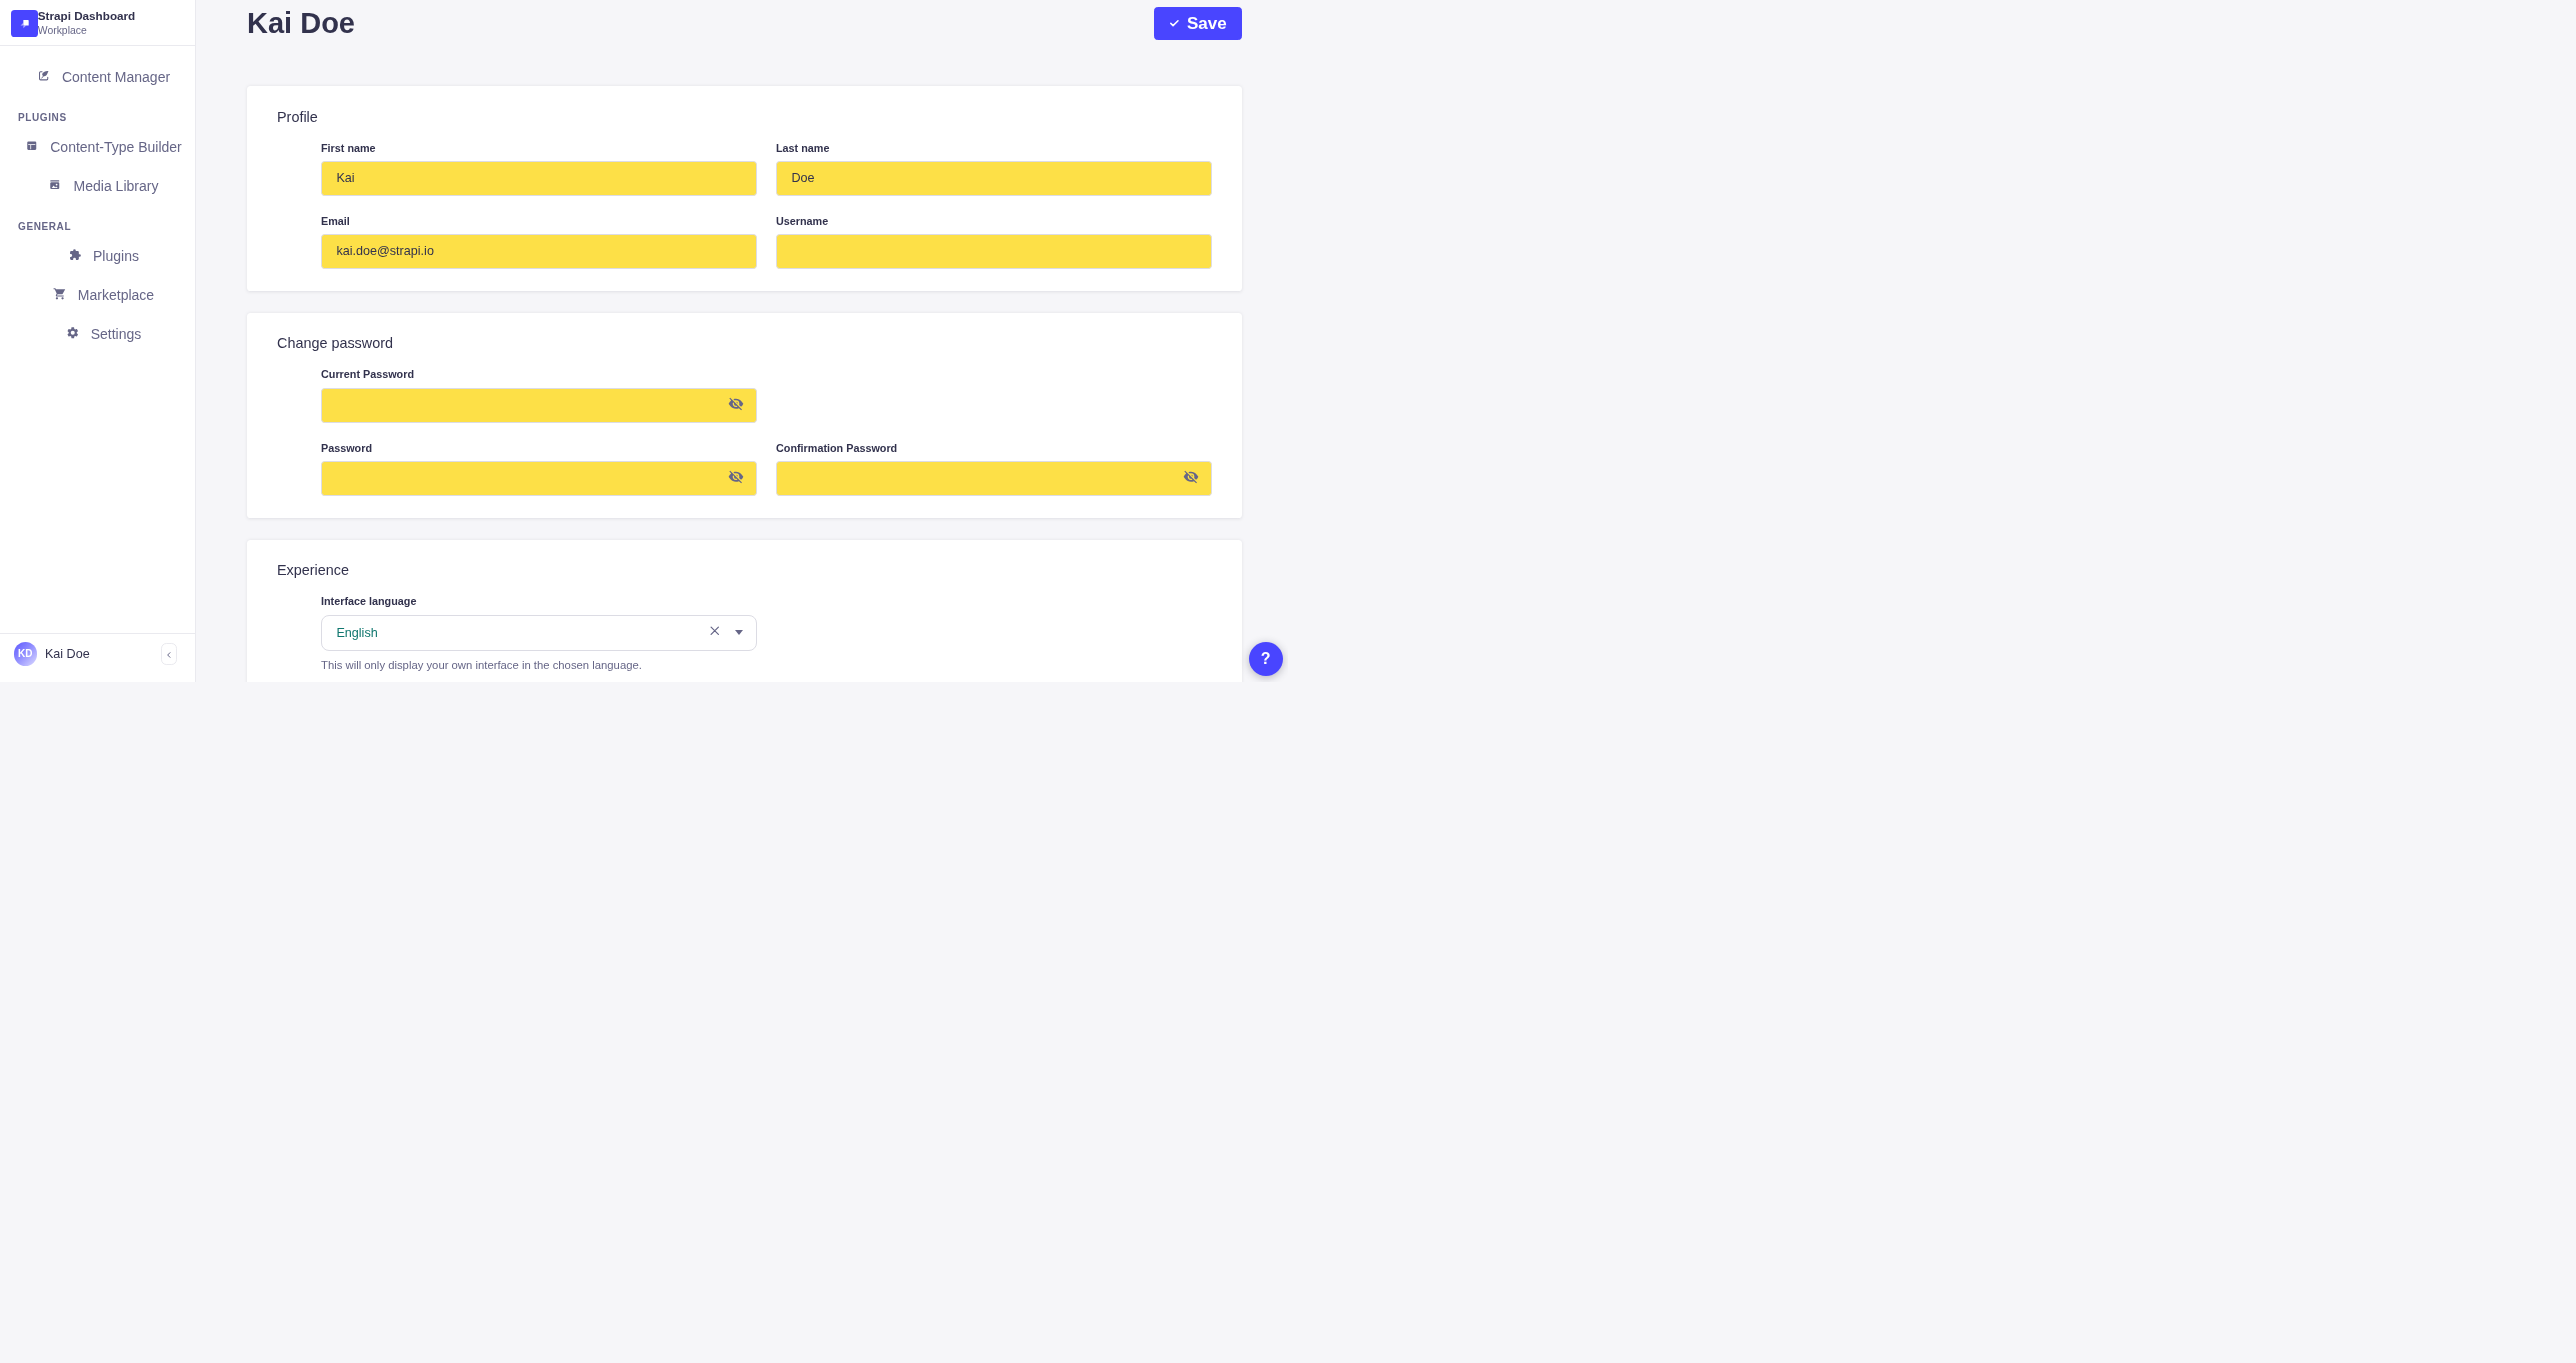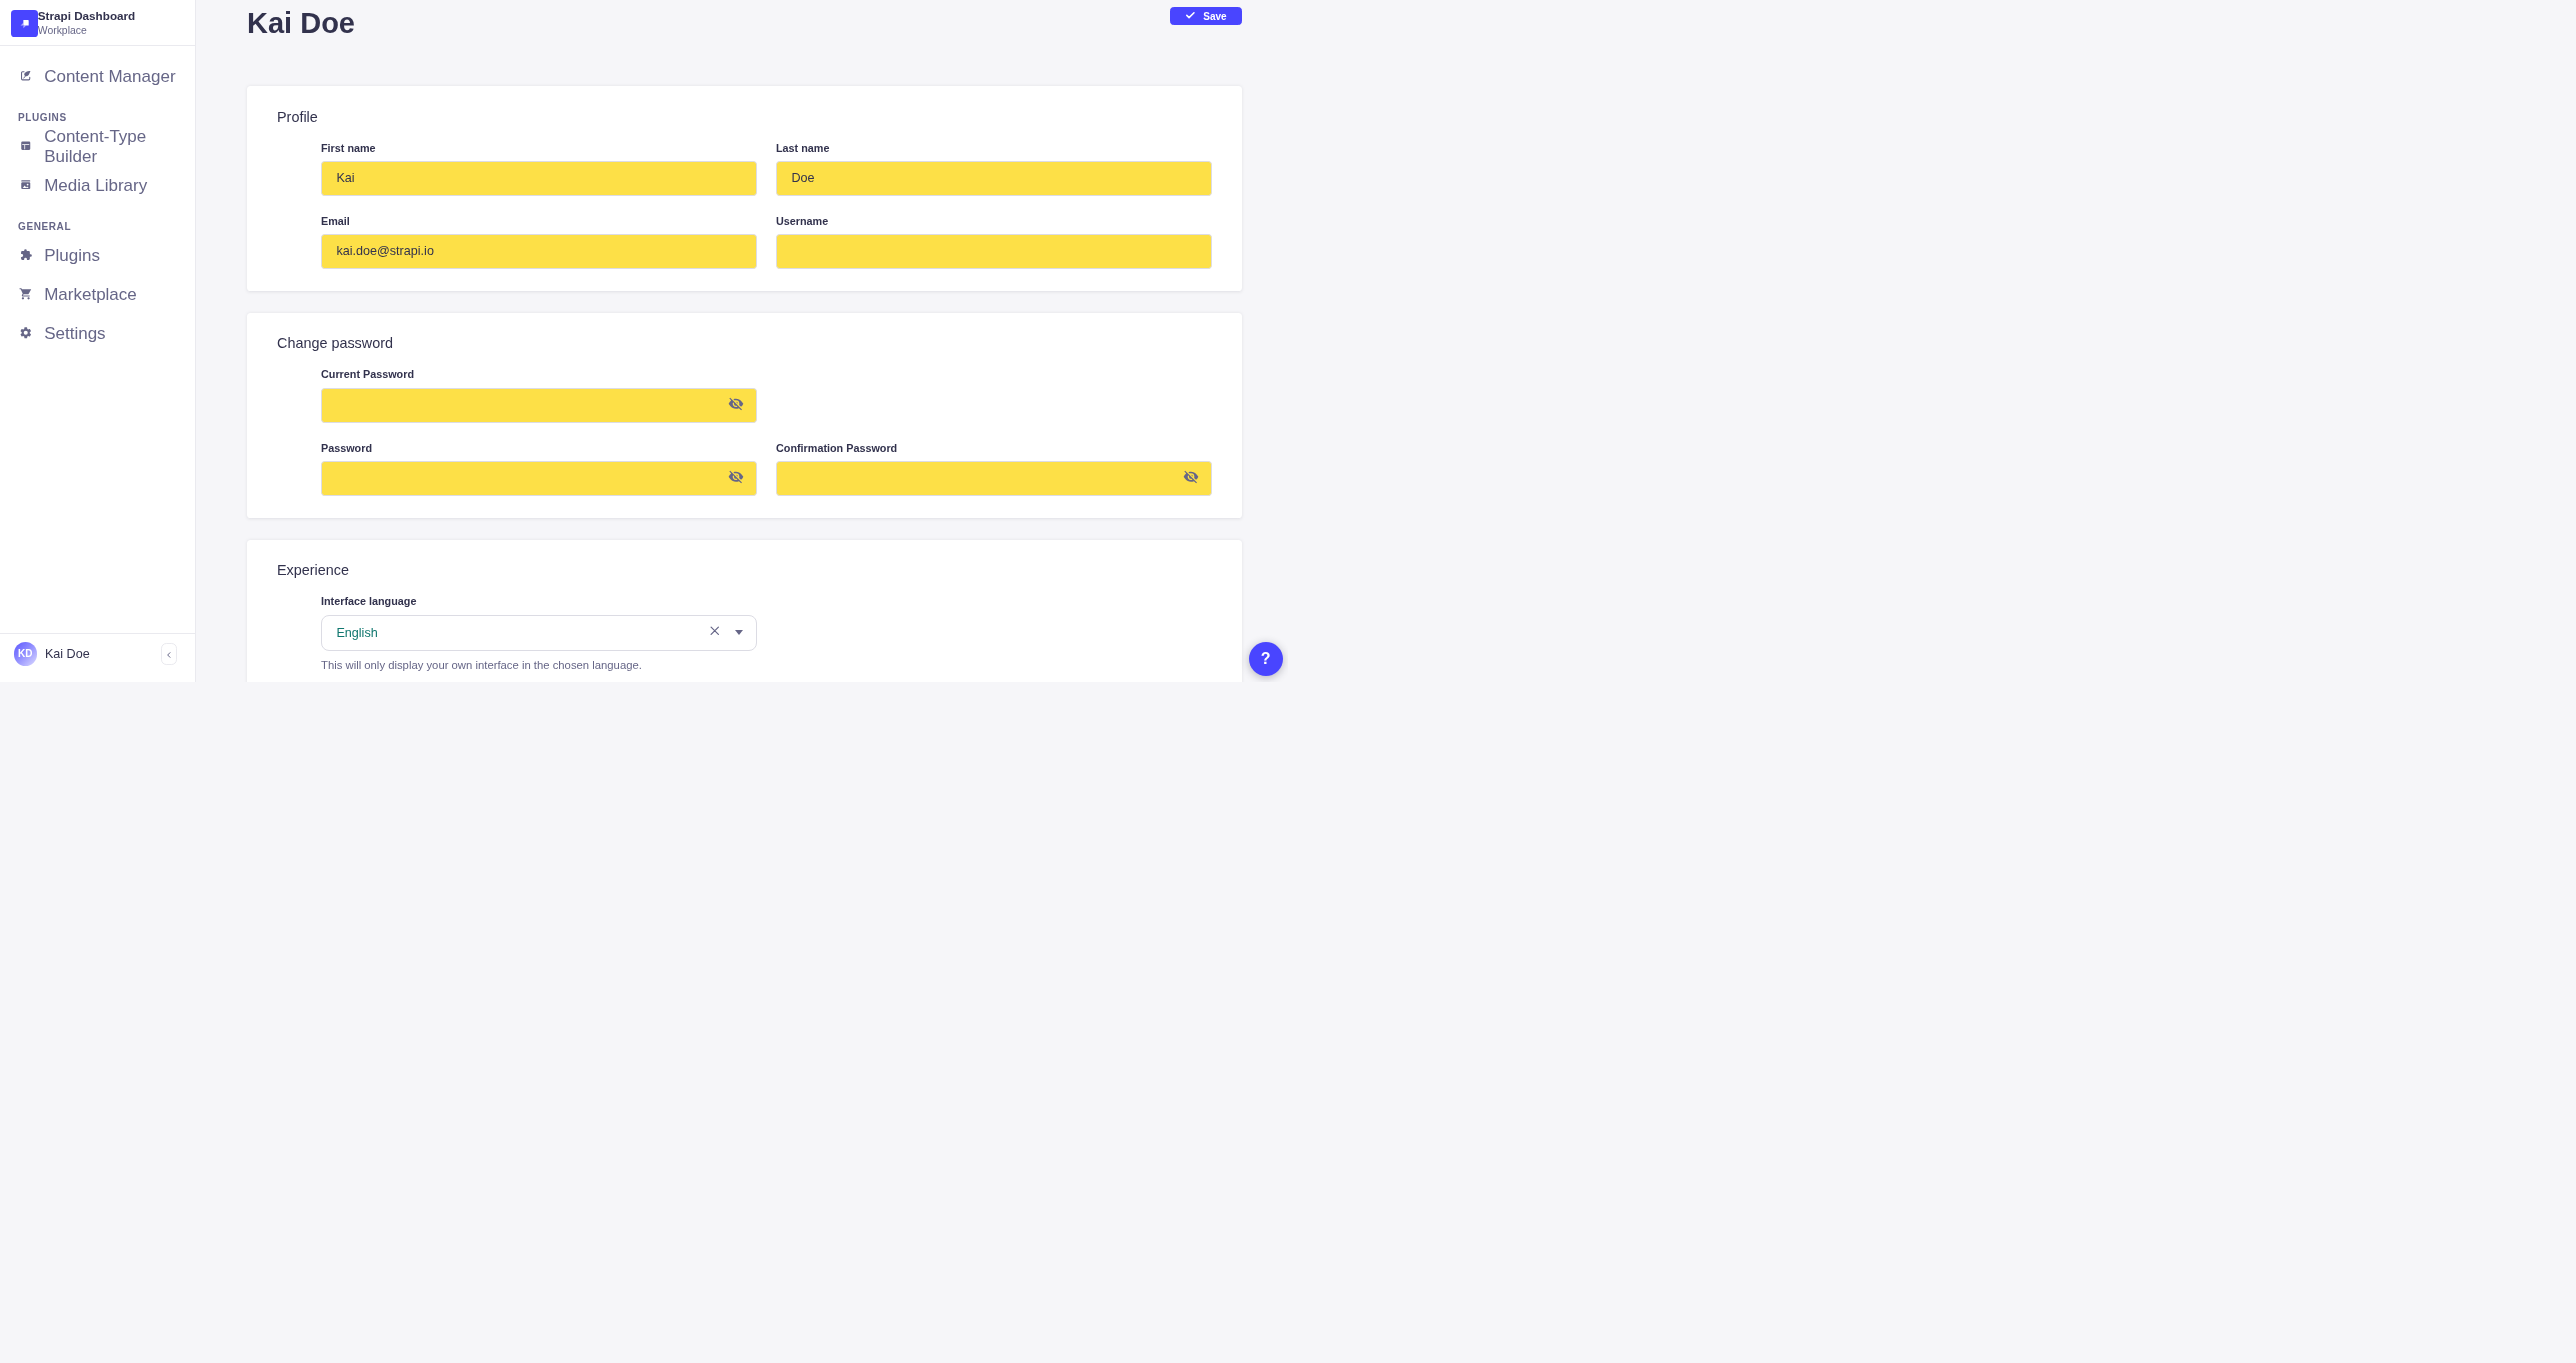--- a/index.html
+++ b/index.html
@@ -13,22 +13,22 @@
   .brand { display:flex; align-items:center; padding:9px 10.8px 8px; }
   .brand-logo { width:27px; height:27px; border-radius:3.6px; background:#4945ff; flex:0 0 auto;
                 display:flex; align-items:center; justify-content:center; }
   .brand-text { line-height:1.2; }
   .brand-title { font-size:11.7px; font-weight:700; color:#32324d; }
   .brand-sub { font-size:10.4px; color:#666687; margin-top:1.8px; }
   .h-divider { height:0.9px; background:#eaeaef; }
 
   .nav { padding-top:15.3px; }
   .nav-item { display:flex; align-items:center; gap:11.7px; height:31px; padding-left:19px;
-              margin:0 7.2px 8px 0; color:#666687; font-size:17px; font-weight:500; cursor:pointer;
-              border-radius:7.2px; }
+              margin:0 7.2px 8px 0; color:#666687; font-size:14px; font-weight:500; cursor:pointer;
+              border-radius:7.2px;justify-content:center; }
   .nav-item svg { flex:0 0 auto; }
   .nav-section-title { margin:19px 0 9px 18px; font-size:10px; font-weight:700;
                        letter-spacing:.06em; color:#666687; }
 
   .sidebar-footer { position:absolute; left:0; right:0; bottom:8px; height:41px;
                     border-top:0.9px solid #eaeaef; display:flex; align-items:center;
                     padding:0 18px 0 13.5px; gap:8px; background:#fff; }
   .avatar { width:23.4px; height:23.4px; border-radius:50%; flex:0 0 auto;
             background:linear-gradient(135deg,#5b57ff 0%,#8f8cff 45%,#dcdbff 100%);
             color:#ffffff; font-size:10px; font-weight:700;
@@ -36,22 +36,22 @@
   .user-name { flex:1; font-size:12.6px; color:#32324d; }
   .collapse-btn { width:16px; height:22.5px; background:#fff; border:0.9px solid #eaeaef;
                   border-radius:5.4px; display:flex; align-items:center; justify-content:center;
                   cursor:pointer; padding:0; }
 
   
   .main { position:absolute; left:196px; right:0; top:0; bottom:0; padding:0 46px 0 51px; }
   .page-header { display:flex; align-items:flex-start; justify-content:space-between;
                  padding-top:4.5px; height:86px; }
   .page-title { font-size:29px; font-weight:700; color:#32324d; line-height:1.25; }
-  .save-btn { margin-top:2.7px; height:18px; padding:0 14.4px; background:#4945ff;
-              border:0.9px solid #4945ff; border-radius:3.6px; color:#fff; font-size:10px;
+  .save-btn { margin-top:2.7px; height:33px; padding:0 14.4px; background:#4945ff;
+              border:0.9px solid #4945ff; border-radius:3.6px; color:#fff; font-size:17px;
               font-weight:600; display:flex; align-items:center; gap:7.2px; cursor:pointer;
               font-family:inherit; }
 
   .card { background:#ffffff; border-radius:3.6px; box-shadow:0 0.9px 3.6px rgba(33,33,52,.1);
           padding:22.5px 30px 22.5px; margin-bottom:21.6px; }
   .card-title { font-size:14.4px; font-weight:400; color:#32324d; margin-bottom:17px; }
   .grid { display:grid; grid-template-columns:1fr 1fr; column-gap:19px; row-gap:19px;margin-left:44px; }
   .field-label { display:block; font-size:10.8px; font-weight:600; color:#32324d; margin-bottom:7.2px; }
   .input-wrap { position:relative; }
   .text-input { width:100%; height:35px; border:0.9px solid #dcdce4; border-radius:3.6px;

